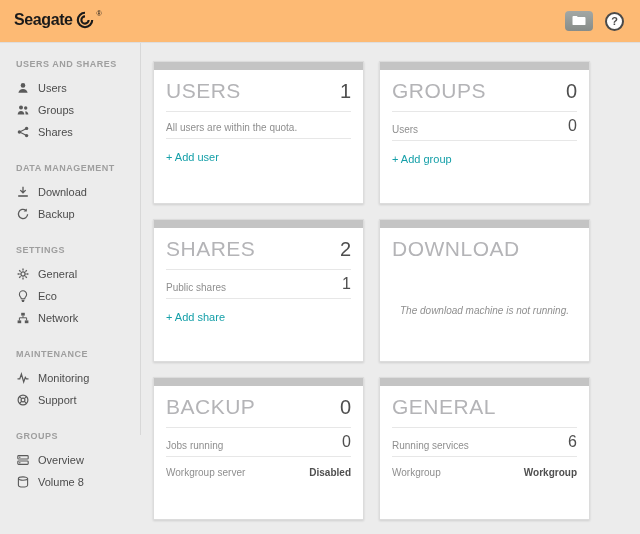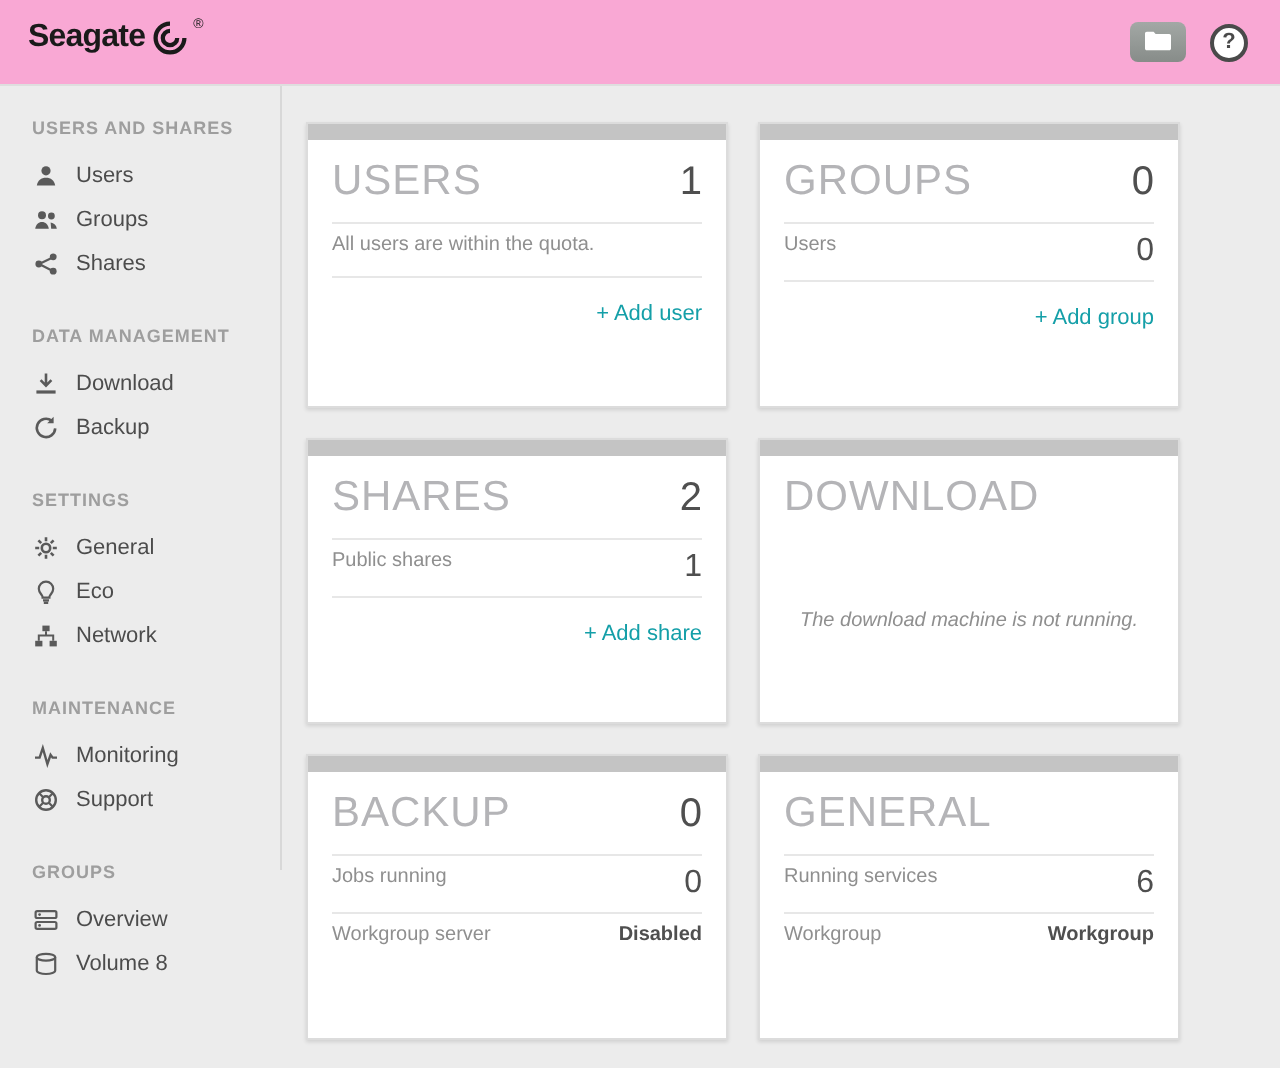--- a/index.html
+++ b/index.html
@@ -6,21 +6,21 @@
   html,body { width:640px; height:534px; }
   body {
     font-family:"Liberation Sans", sans-serif;
     background:#ececec;
     overflow:hidden;
     color:#4c4c4c;
   }
 
   
   .header {
-    height:43px; background:#f9a8d4;
+    height:43px; background:#fdba74;
     border-bottom:1px solid #dedede;
     display:flex; align-items:center; justify-content:space-between;
     padding:0 16px 0 14px;
   }
   .brand { display:flex; align-items:flex-start; gap:3px; }
   .brand-text { font-size:16px; font-weight:bold; color:#1a1a1a; letter-spacing:-0.4px; line-height:20px; }
   .brand-mark { display:inline-block; margin-top:1px; }
   .brand-reg { font-size:7px; color:#1a1a1a; vertical-align:top; line-height:8px; }
   .header-actions { display:flex; align-items:center; gap:12px; }
   .folder-btn {
@@ -68,30 +68,29 @@
     display:flex; flex-direction:column;
   }
   .card-strip { height:8px; background:#c4c4c4; flex:0 0 8px; }
   .card-head {
     display:flex; justify-content:space-between; align-items:center;
     padding:9px 12px 8px;
   }
   .card-title { font-size:21px; font-weight:normal; color:#b4b4b7; letter-spacing:0.5px; }
   .card-big { font-size:20px; color:#4f4f4f; }
   .card-row {
-    display:flex; justify-content:space-between; align-items:flex-start;
+    display:flex; justify-content:space-between; align-items:flex-end;
     border-top:1px solid #e7e7e7; margin:0 12px; padding:5px 0;
     min-height:27px;
   }
   .row-label { font-size:10px; color:#8f8f8f; }
   .row-value-num { font-size:16px; color:#4f4f4f; }
   .row-value-text { font-size:10px; font-weight:bold; color:#4f4f4f; }
   .card-action {
     border-top:1px solid #e7e7e7; margin:0 12px; padding:8px 0 6px;
-    text-align:right;
   }
   .add-link { color:#149fa8; font-size:11px; text-decoration:none; cursor:pointer; }
   .card-message {
     flex:1; display:flex; align-items:center; justify-content:center;
     font-size:10px; color:#8f8f8f; text-align:center; padding:0 14px 10px;font-style:italic;
   }
 </style>
 </head>
 <body>
 

